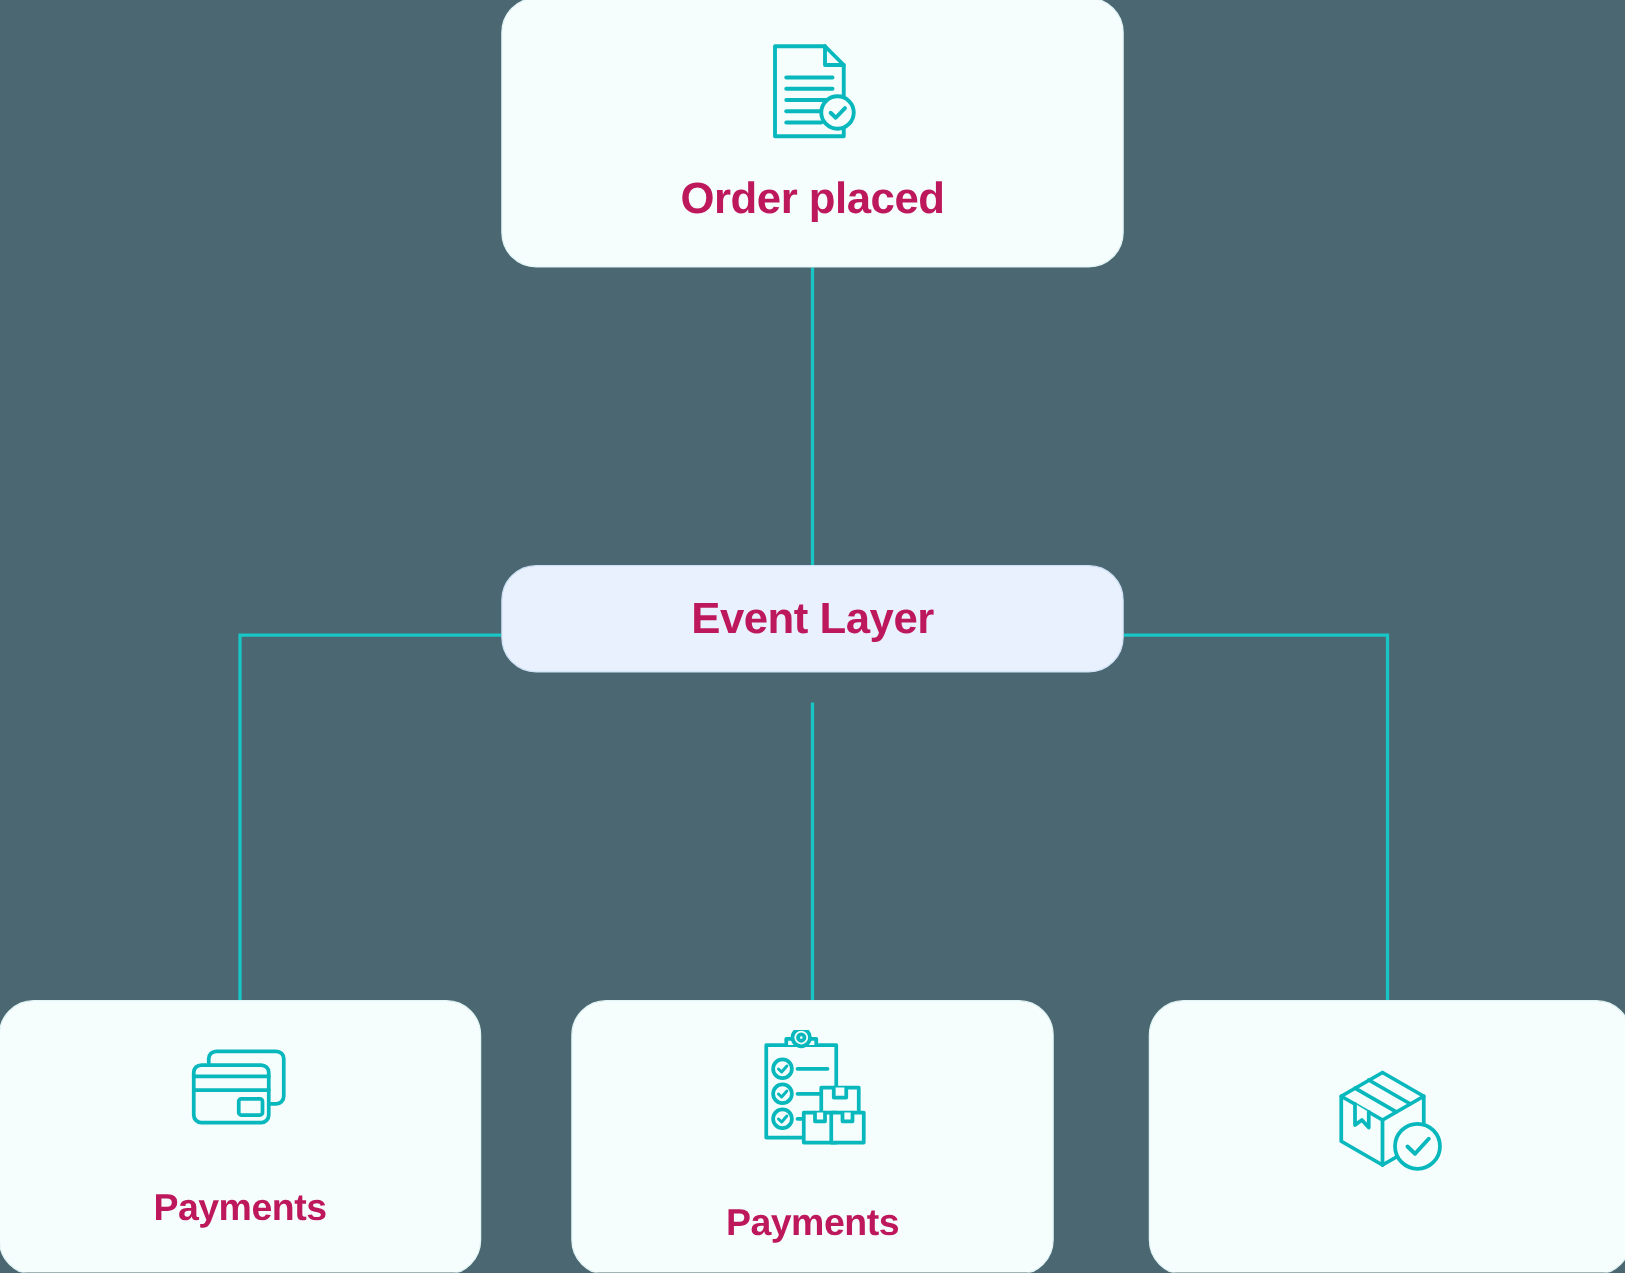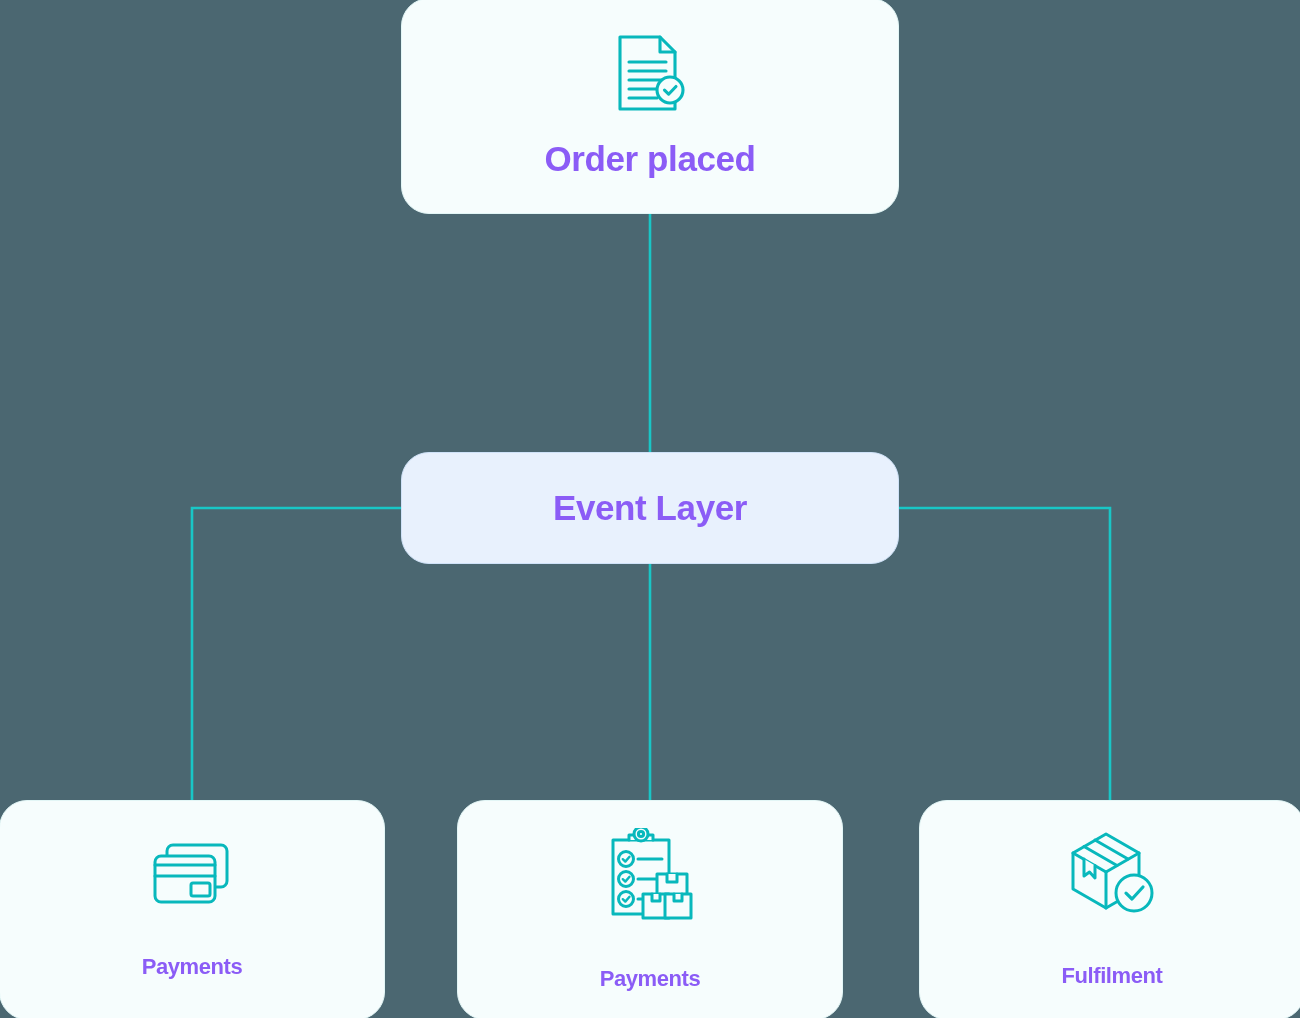--- a/index.html
+++ b/index.html
@@ -46,51 +46,51 @@
     background: #e8f1fd;
     border: 1.5px solid #cfe2f8;
   }
   .node-icon {
     display: block;
     line-height: 0;
   }
   .node-label {
     font-family: "Liberation Sans", sans-serif;
     font-weight: bold;
-    color: #8b5cf6;
+    color: #be185d;
     letter-spacing: -0.4px;
     white-space: nowrap;
     text-align: center;
   }
 
   
   #node-order-placed {
     left: 401px;
     top: -2px;
     width: 498px;
     height: 216px;
   }
   #node-order-placed .node-icon { margin-bottom: 26px; }
   #node-order-placed .node-label { font-size: 35px; }
 
   #node-event-layer {
     left: 401px;
     top: 452px;
     width: 498px;
-    height: 112px;
+    height: 86px;
   }
   #node-event-layer .node-label { font-size: 35px; }
 
   .node-bottom {
     top: 800px;
     height: 220px;
     width: 386px;
   }
   .node-bottom .node-icon { margin-bottom: 24px; }
-  .node-bottom .node-label { font-size: 22px; margin-top: 22px; }
+  .node-bottom .node-label { font-size: 30px; margin-top: 22px; }
 
   #node-payments   { left: -1px; }
   #node-inventory  { left: 457px; }
   #node-fulfilment { left: 919px; }
 </style>
 </head>
 <body>
 
 <div id="diagram-canvas">
 
@@ -180,16 +180,15 @@
 
         <path d="M16 15.5 L49 34.5"></path>
         <path d="M27 9 L60 28"></path>
 
         <path d="M16 28 V45 L21.5 41 L27 47 V34.5" fill="#f6fdfd"></path>
 
         <circle cx="66" cy="62" r="18" fill="#f6fdfd"></circle>
         <path d="M58 62.2 L64 68 L75 56" stroke-width="3.2"></path>
       </svg>
     </span>
-    <span class="node-label">Fulfilment</span>
   </div>
 
 </div>
 
 </body></html>

